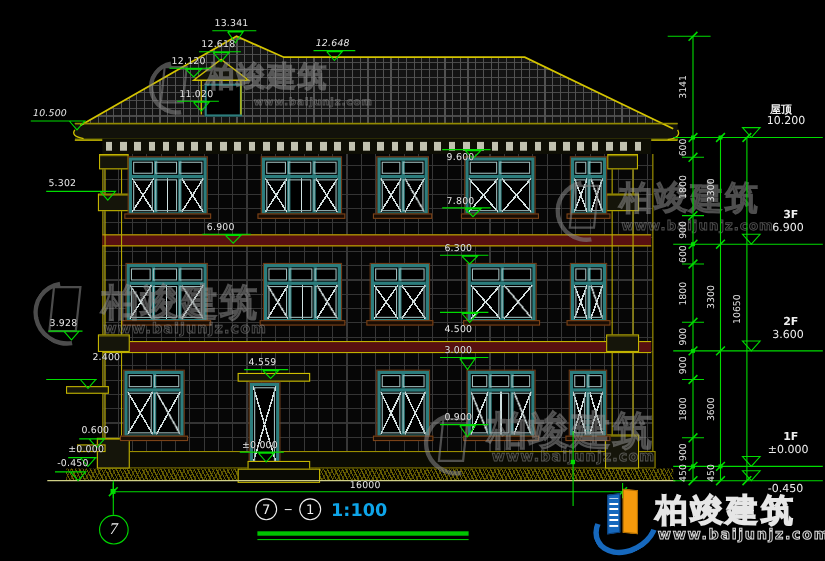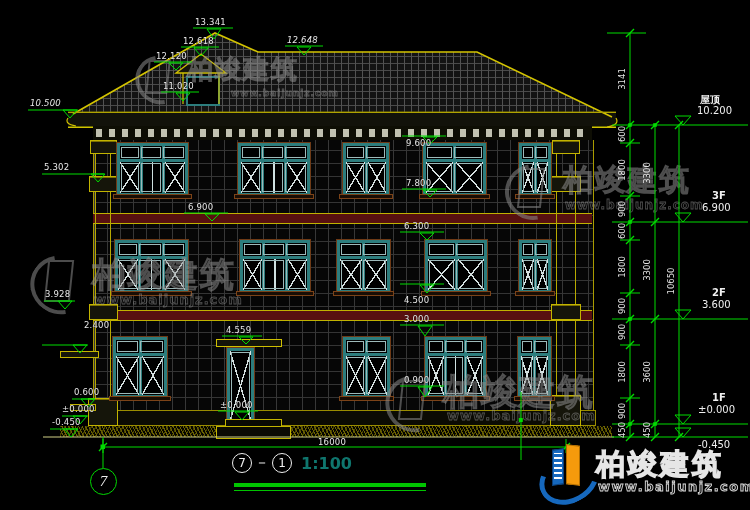--- a/index.html
+++ b/index.html
@@ -79,21 +79,21 @@
      background:repeating-linear-gradient(0deg,#fff 0 2px,transparent 2px 5px);}
   .brand-color{font-size:29px;font-weight:bold;letter-spacing:3px;color:#0c0c0c;
      -webkit-text-stroke:1.3px #e6e6e6;white-space:nowrap;}
   .url-color{font-size:13px;font-weight:bold;letter-spacing:1.5px;color:#101010;
      -webkit-text-stroke:.9px #d8d8d8;white-space:nowrap;}
   
   #titleblock{left:232px;top:453px;display:flex;align-items:center;gap:3px;z-index:50;}
   .circ{width:18px;height:18px;border:1.5px solid #efefef;border-radius:50%;display:flex;
         align-items:center;justify-content:center;font-size:12px;color:#efefef;flex:0 0 auto;}
   #title-name{font-size:22px;font-weight:bold;letter-spacing:2px;color:#f2f2f2;}
-  #title-scale{font-size:16px;font-weight:bold;color:#0f766e;margin-left:6px;}
+  #title-scale{font-size:16px;font-weight:bold;color:#0ea5e9;margin-left:6px;}
   #axis7{left:90px;top:468px;width:25px;height:25px;border:1.3px solid #00d800;border-radius:50%;
      display:flex;align-items:center;justify-content:center;color:#f0f0f0;font-size:15px;
      font-family:"Liberation Serif",serif;font-style:italic;z-index:50;}
   svg{position:absolute;left:0;top:0;overflow:visible;}
   #outline-svg{z-index:9;}
   #dims-svg{z-index:45;}
   .lbl{z-index:50;}
 </style>
 </head>
 <body>

